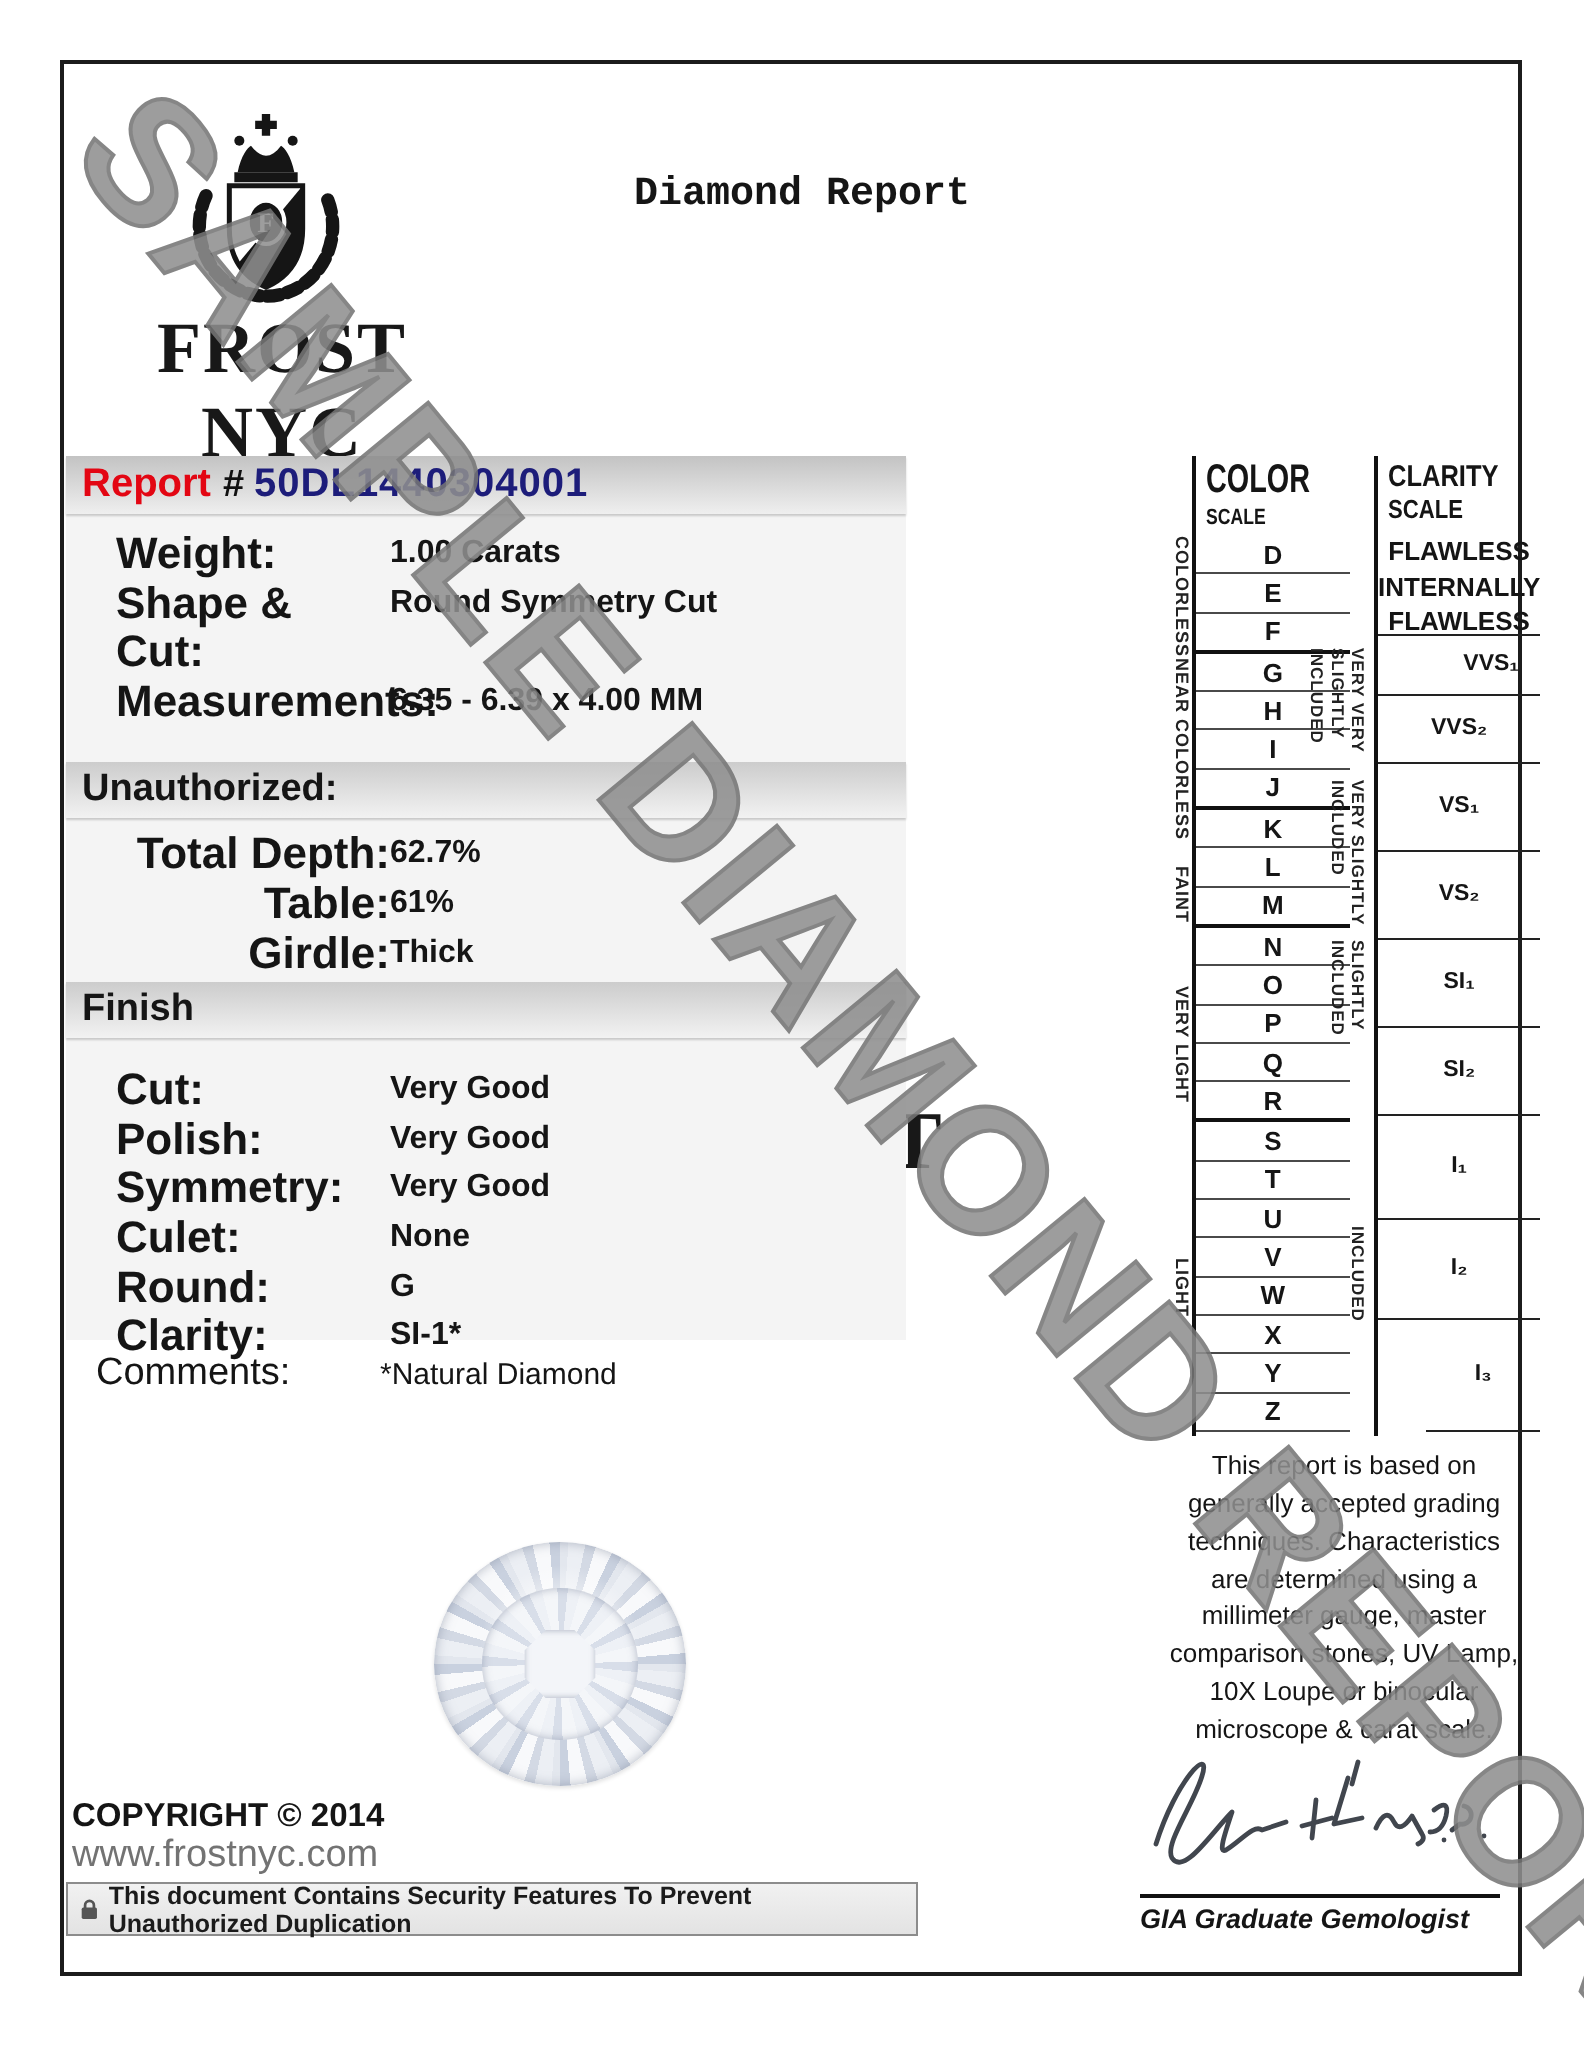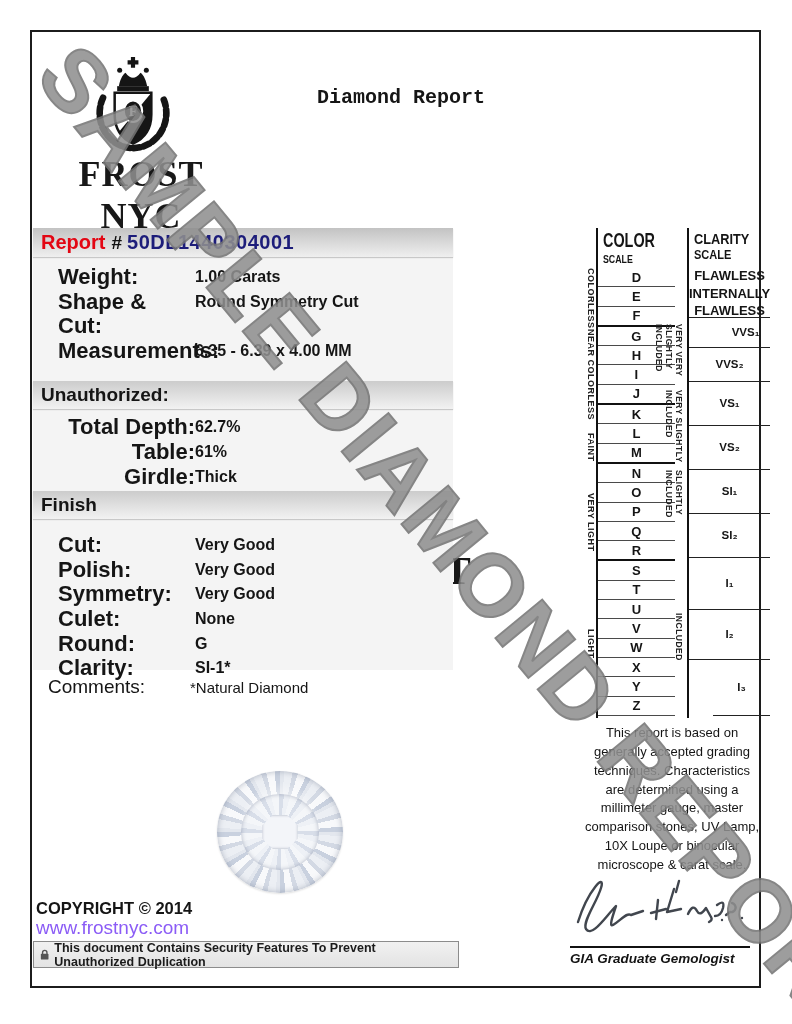--- a/index.html
+++ b/index.html
@@ -98,21 +98,21 @@
   .d-inner { position:absolute; left:19%; top:19%; width:62%; height:62%; border-radius:50%;
              background:repeating-conic-gradient(from 16deg, #f4f6f9 0deg 12deg, #d8dee9 12deg 20deg,
                #eef1f6 20deg 30deg);
              box-shadow:inset 0 0 4px rgba(110,120,145,.5); }
   .d-table { position:absolute; left:36%; top:36%; width:28%; height:28%;
              background:#f3f5f9; clip-path:polygon(30% 0,70% 0,100% 30%,100% 70%,70% 100%,30% 100%,0 70%,0 30%);
              box-shadow:inset 0 0 3px rgba(110,120,145,.6); }
 
   
   .copyright { position:absolute; left:36px; top:899px; font-size:16.5px; font-weight:bold; z-index:10; }
-  .website { position:absolute; left:36px; top:917px; font-size:19px; color:#8b5cf6; z-index:10; }
+  .website { position:absolute; left:36px; top:917px; font-size:19px; color:#737373; z-index:10; }
   .security { position:absolute; left:33px; top:941px; width:426px; height:27px; z-index:10;
               display:flex; align-items:center; gap:5px; padding-left:6px;
               background:linear-gradient(#f1f1f1,#e3e3e3); border:1px solid #8c8c8c; }
   .security .sec-text { font-size:12.5px; font-weight:600; color:#1b1b1b; }
   .signature { position:absolute; left:570px; top:862px; width:192px; z-index:10; }
   .sig-line { border-bottom:2px solid #111; margin-top:-4px; width:180px; }
   .sig-caption { font-size:13.5px; font-weight:bold; font-style:italic; margin-top:3px; }
 </style>
 </head>
 <body>

